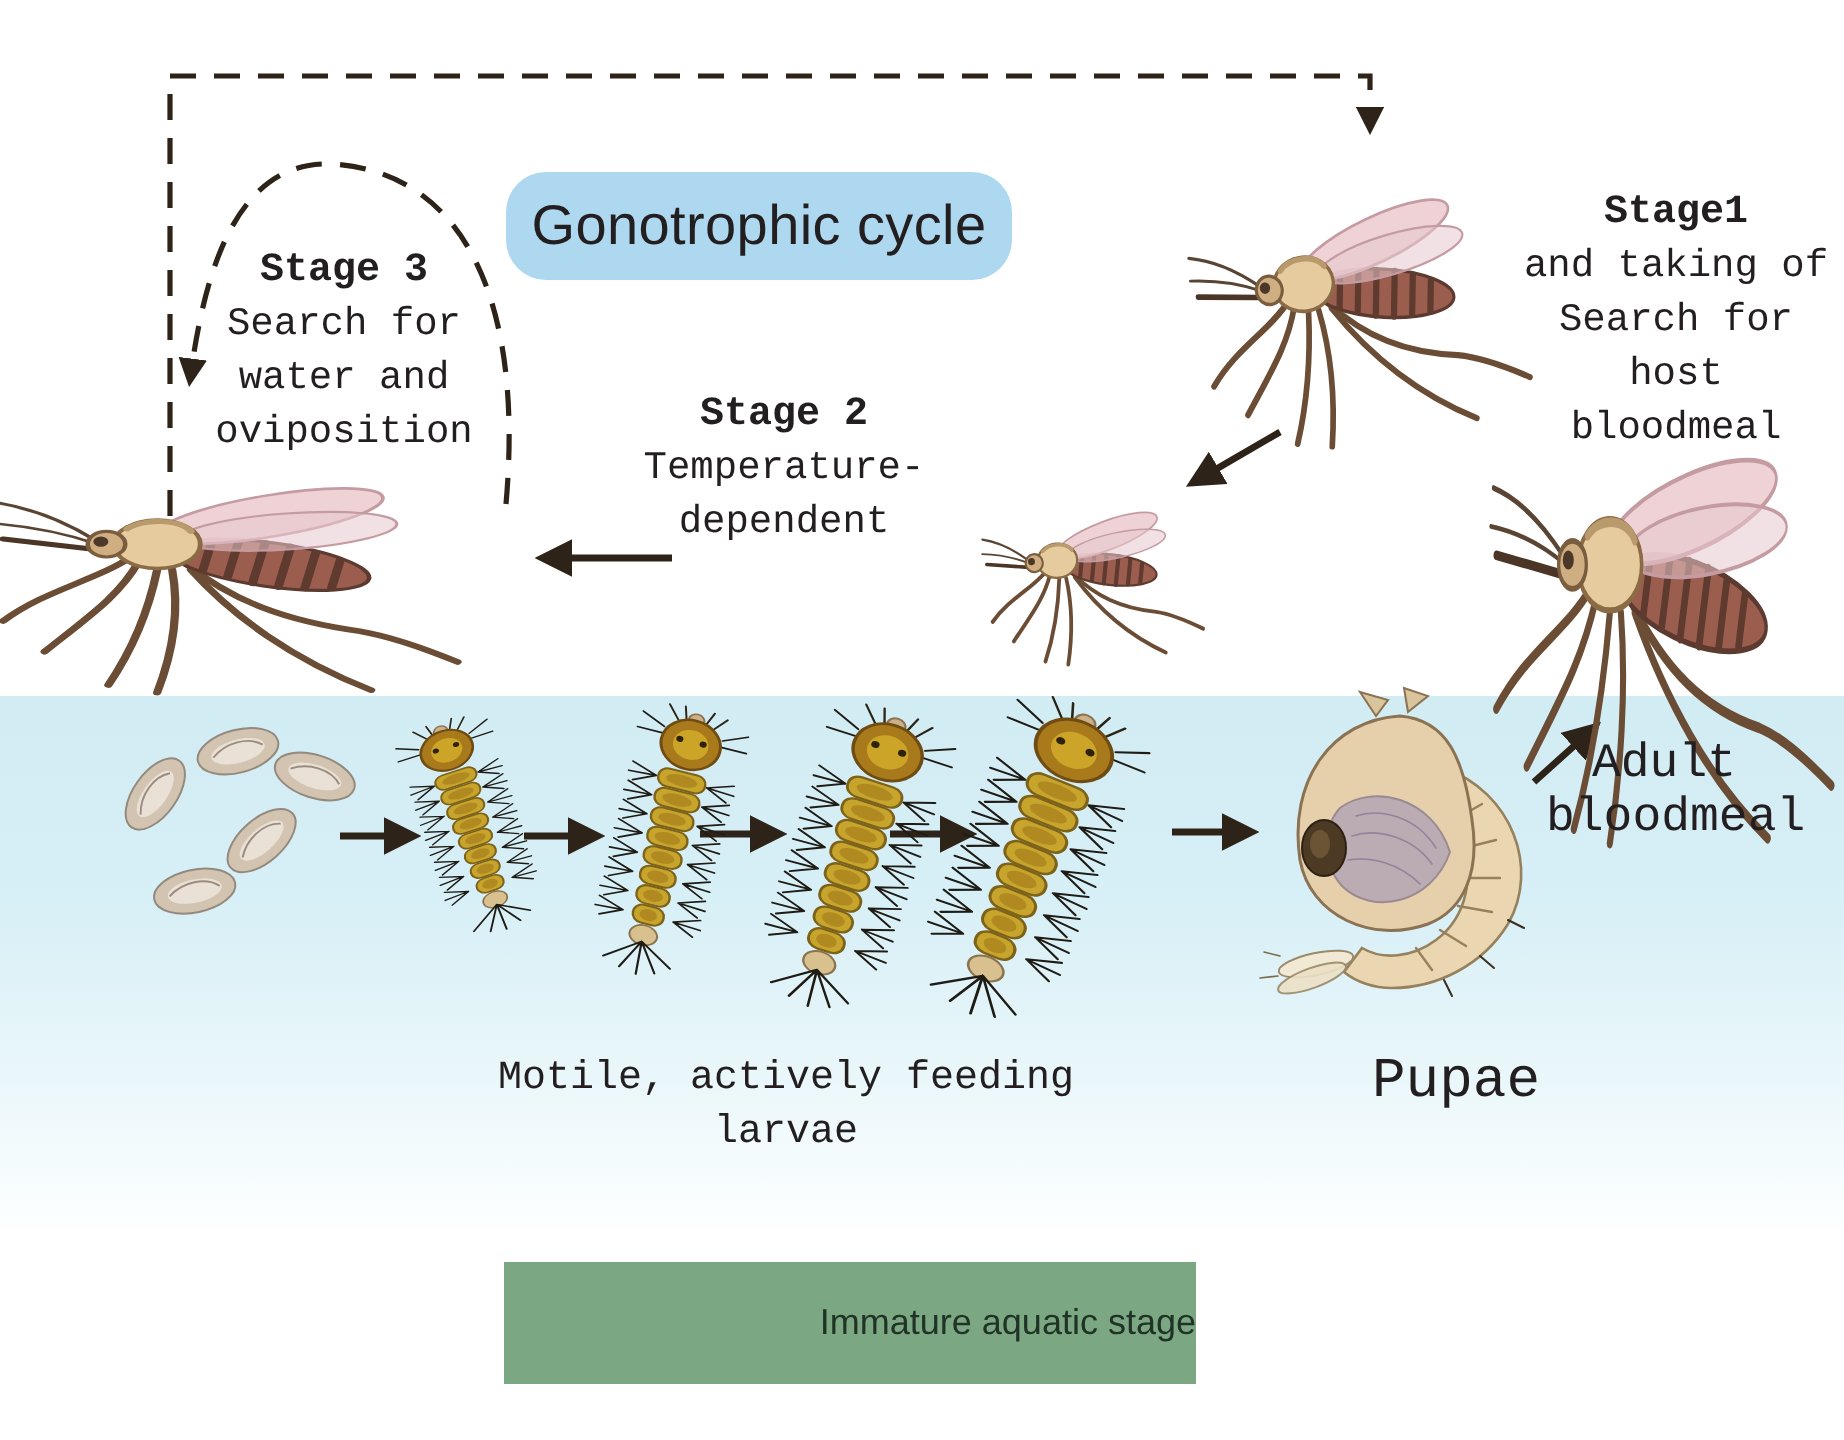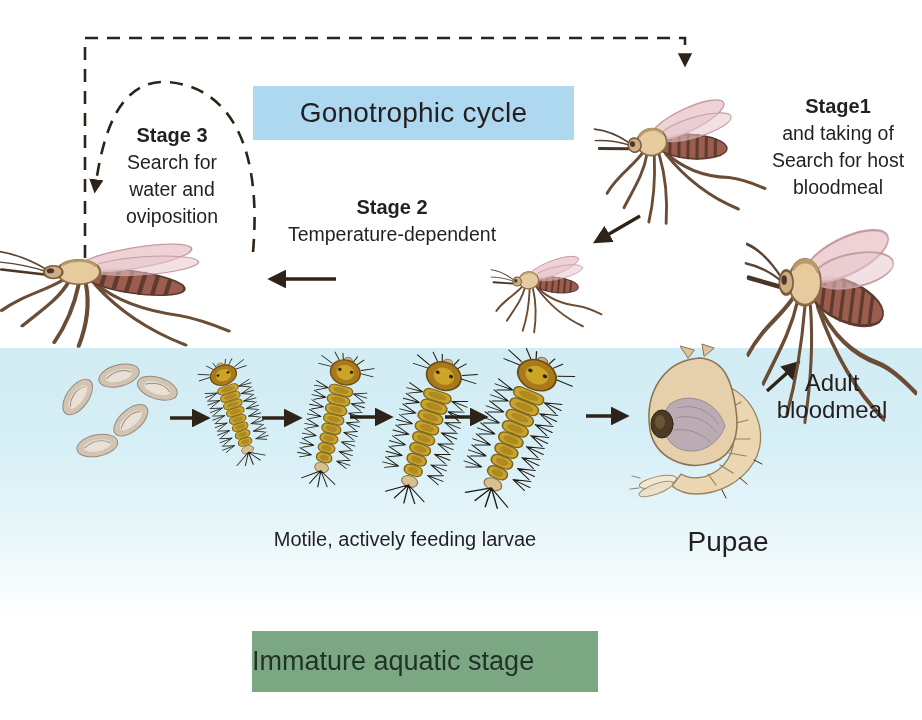--- a/index.html
+++ b/index.html
@@ -7,37 +7,37 @@
     position:relative;width:922px;height:720px;background:#ffffff;overflow:hidden;
     font-family:"Liberation Sans",sans-serif;color:#231f20;
   }
   .abs{position:absolute;}
   #water{
     left:0;top:348px;width:922px;height:266px;
     background:linear-gradient(180deg,#d2ecf4 0%,#d7eff6 38%,#eaf7fa 72%,#fdffff 100%);
   }
   #overlay{left:0;top:0;width:922px;height:720px;pointer-events:none;}
   .illus{position:absolute;}
-  .lbl{position:absolute;text-align:center;line-height:27px;font-size:19.5px;}
+  .lbl{position:absolute;text-align:center;line-height:27px;font-size:19.5px;font-family:Liberation Mono, monospace;}
   .stage-title{font-weight:bold;font-size:20px;}
   #gono-box{
-    left:253px;top:86px;width:321px;height:54px;background:#aed8f0;
+    left:253px;top:86px;width:253px;height:54px;background:#aed8f0;
     display:flex;align-items:center;justify-content:center;
-    font-size:28px;letter-spacing:.2px;
+    font-size:28px;letter-spacing:.2px;border-radius:20px;
   }
   #immature-box{
     left:252px;top:631px;width:346px;height:61px;background:#7ba883;
-    display:flex;align-items:center;justify-content:flex-start;
-    font-size:27px;color:#203326;
+    display:flex;align-items:center;justify-content:flex-end;
+    font-size:18px;color:#203326;
   }
   #stage3-label{left:97px;top:122px;width:150px;}
   #stage2-label{left:270px;top:194px;width:244px;}
   #stage1-label{left:758px;top:93px;width:160px;}
   #eggs-label{left:58px;top:519px;width:135px;font-size:20px;line-height:28px;}
-  #larvae-label{left:245px;top:526px;width:320px;font-size:20px;}
+  #larvae-label{left:233px;top:526px;width:320px;font-size:20px;}
   #pupae-label{left:678px;top:528px;width:100px;font-size:28px;}
   #adult-label{left:773px;top:369px;width:118px;font-size:24px;}
   #mosq-left{left:-4px;top:226px;width:244px;height:128px;}
   #mosq-topright{left:598px;top:86px;width:168px;height:142px;transform:rotate(-10deg);}
   #mosq-right{left:744px;top:196px;width:180px;height:240px;}
   #mosq-mid{left:492px;top:246px;width:112px;height:90px;transform:rotate(-6deg);}
   #eggs-illus{left:55px;top:362px;width:128px;height:102px;}
   #larva1{left:205px;top:358px;width:62px;height:112px;transform:rotate(-18deg);}
   #larva2{left:298px;top:352px;width:70px;height:140px;transform:rotate(14deg);}
   #larva3{left:385px;top:352px;width:82px;height:158px;transform:rotate(18deg);}

